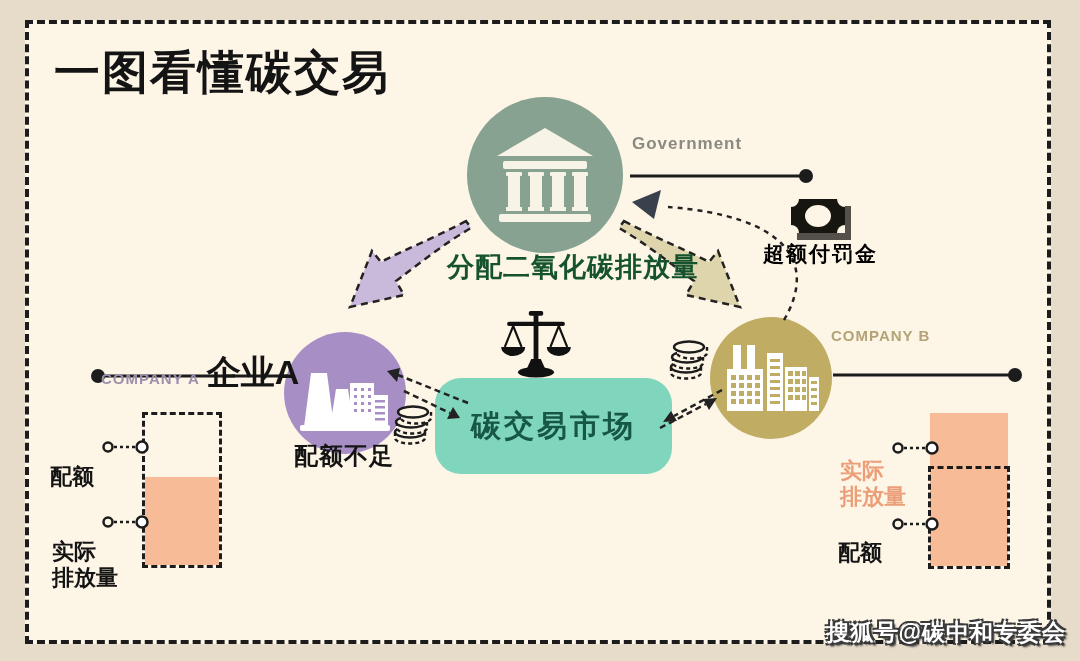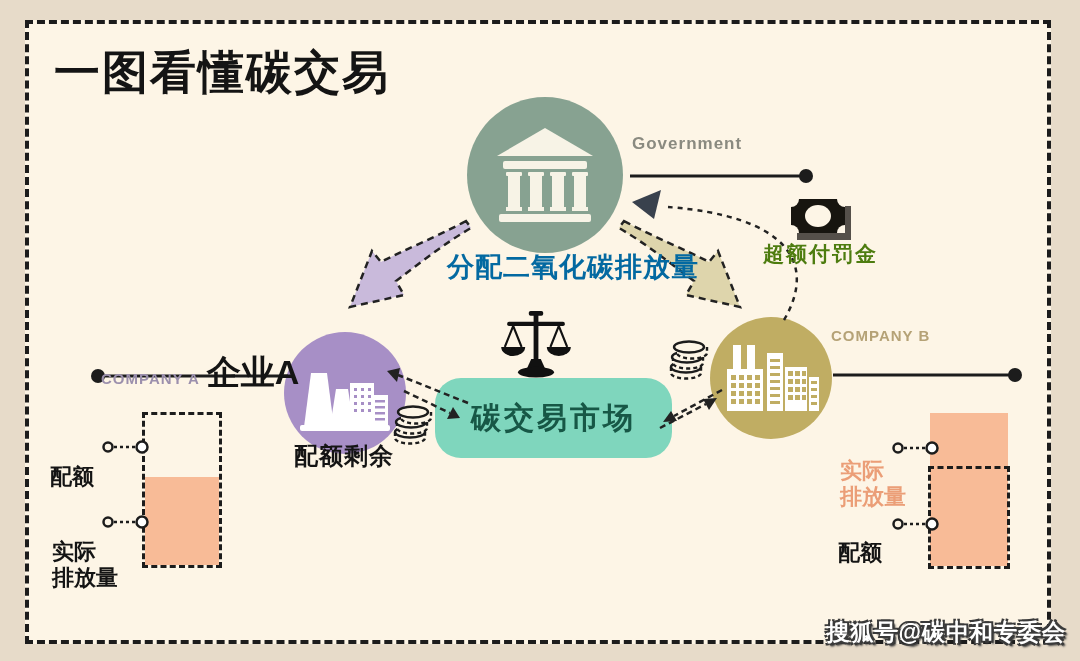--- a/index.html
+++ b/index.html
@@ -20,34 +20,34 @@
   .svg-layer { left:0; top:0; z-index:3; }
   
   .circle { border-radius:50%; display:flex; align-items:center; justify-content:center; z-index:2; }
   .gov-circle { left:467px; top:97px;  width:156px; height:156px; background:#87a291; }
   .coA-circle { left:284px; top:332px; width:122px; height:122px; background:#a78fc6; }
   .coB-circle { left:710px; top:317px; width:122px; height:122px; background:#c0ad63; }
   
   .gov-label { left:632px; top:134px; display:flex; align-items:baseline; gap:9px; z-index:4; }
   .gov-zh { font-size:36px; font-weight:900; }
   .gov-en { font-size:17px; font-weight:700; color:#8a8a80; letter-spacing:1px; }
-  .allocate { left:447px; top:249px; font-size:27px; font-weight:800; color:#0369a1; letter-spacing:1px; z-index:4; }
-  .penalty { left:763px; top:240px; font-size:21px; font-weight:700; color:#4d7c0f; letter-spacing:2px; z-index:4; }
+  .allocate { left:447px; top:249px; font-size:27px; font-weight:800; color:#14532d; letter-spacing:1px; z-index:4; }
+  .penalty { left:763px; top:240px; font-size:21px; font-weight:700; color:#000000; letter-spacing:2px; z-index:4; }
   .coA-label { left:101px; top:350px; display:flex; align-items:baseline; gap:7px; z-index:4; }
   .coB-label { left:831px; top:327px; display:flex; align-items:baseline; gap:7px; z-index:4; }
   .co-zh { font-size:34px; font-weight:900; }
   .co-en { font-size:15px; font-weight:700; letter-spacing:1px; }
   .coA-label .co-en { color:#9c90ad; }
   .coB-label .co-en { color:#b5a276; }
   .status { font-size:24px; font-weight:900; z-index:4; letter-spacing:1px; }
   .statusA { left:294px; top:440px; }
   .statusB { left:727px; top:441px; }
   
   .market-box {
-    left:435px; top:378px; width:237px; height:80px; background:#7fd6bd;
+    left:435px; top:378px; width:237px; height:96px; background:#7fd6bd;
     border-radius:26px; display:flex; align-items:center; justify-content:center; z-index:1;
   }
   .market-box span { font-size:30px; font-weight:900; color:#175746; letter-spacing:3px; }
   
   .chart-rect { box-sizing:border-box; border:3px dashed #1c1c1c; z-index:2; }
   .chartA-rect { left:142px; top:412px; width:80px; height:156px; }
   .chartA-fill { left:145px; top:477px; width:74px; height:88px; background:#f8bb97; z-index:1; }
   .chartB-bar  { left:930px; top:413px; width:78px; height:153px; background:#f8bb97; z-index:1; }
   .chartB-rect { left:928px; top:466px; width:82px; height:103px; }
   .chart-label { font-size:22px; font-weight:900; line-height:1.18; z-index:4;margin-top:32px; }
@@ -219,21 +219,21 @@
           <rect x="77" y="51" width="10" height="2.5"></rect>
         <rect x="77" y="57" width="10" height="2.5"></rect>
           <rect x="77" y="63" width="10" height="2.5"></rect>
       </g>
     </svg>
   </div>
   <div class="coA-label abs">
     <span class="co-en">COMPANY A</span>
     <span class="co-zh">企业A</span>
   </div>
-  <div class="status statusA abs">配额剩余</div>
+  <div class="status statusA abs">配额不足</div>
 
   <div class="circle coB-circle abs">
     <svg width="96" height="70" viewBox="0 0 96 70">
       <g fill="#ffffff">
         <rect x="10" y="2" width="8" height="26"></rect>
           <rect x="24" y="2" width="8" height="26"></rect>
         <rect x="4" y="26" width="36" height="42"></rect>
         <rect x="44" y="10" width="16" height="58"></rect>
         <rect x="62" y="24" width="22" height="44"></rect>
         <rect x="86" y="34" width="10" height="34"></rect>

